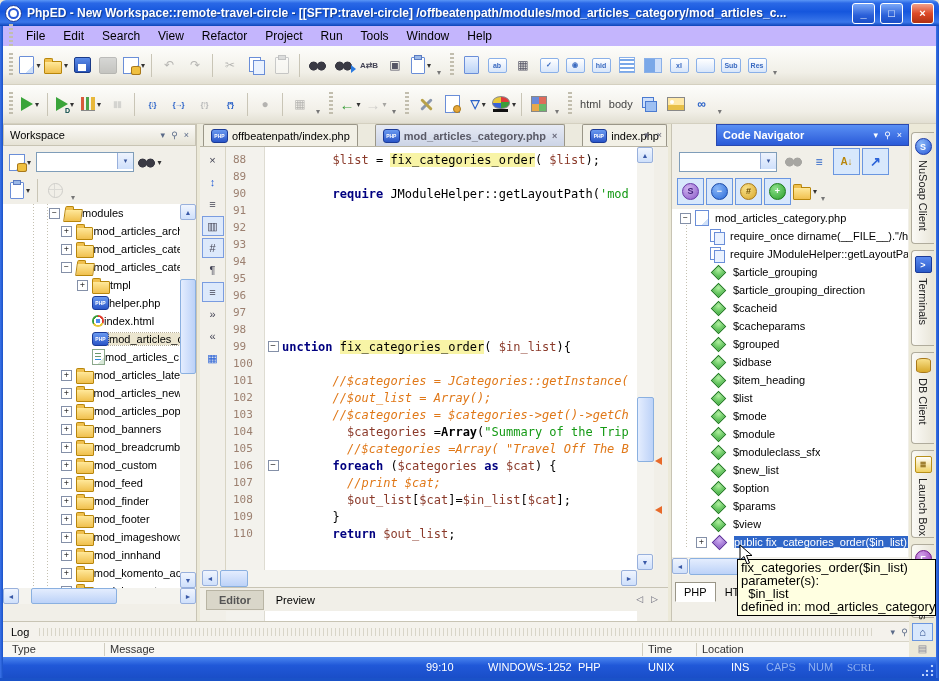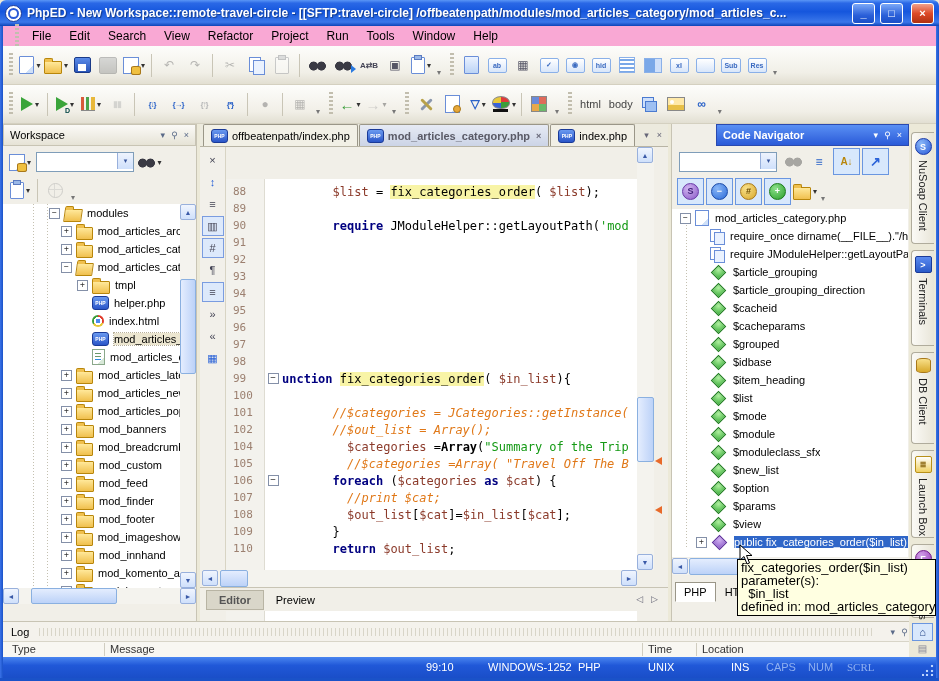--- a/index.html
+++ b/index.html
@@ -9,21 +9,21 @@
   .titlebar{left:0;top:0;width:939px;height:26px;background:linear-gradient(180deg,#5a96f6 0,#2a68e6 12%,#1556dd 45%,#3a77ea 85%,#0d43b8 100%);display:flex;align-items:center;padding:0 5px;gap:5px;box-sizing:border-box;border-radius:6px 6px 0 0;}
   .logo{width:15px;height:15px;border-radius:50%;background:#fff;border:1px solid #1a3a9a;display:flex;align-items:center;justify-content:center;}
   .logo i{width:7px;height:7px;border-radius:50%;border:2px solid #2a5ad8;display:block;}
   .title-text{flex:1;color:#fff;font-weight:bold;font-size:12px;text-shadow:1px 1px 1px #123a8a;white-space:nowrap;overflow:hidden;}
   .wbtn{width:21px;height:19px;border-radius:3px;border:1px solid #fff;display:flex;align-items:center;justify-content:center;color:#fff;font-weight:bold;font-size:11px;line-height:1;}
   .wb-blue{background:linear-gradient(180deg,#7aa8f8,#2a5fd8 60%,#1a4fc8);}
   .wb-red{background:linear-gradient(180deg,#f0a08a,#dd4a28 50%,#b03010);margin-left:3px;}
   .b-side{top:26px;width:3px;height:655px;background:linear-gradient(90deg,#3a72e8,#1a52c8);}
   .b-bottom{left:0;top:678px;width:939px;height:3px;background:#1a52c8;}
   
-  .menubar{left:3px;top:26px;width:933px;height:20px;background:#f9a8d4;display:flex;align-items:center;padding-left:8px;box-sizing:border-box;}
+  .menubar{left:3px;top:26px;width:933px;height:20px;background:#c4b5fd;display:flex;align-items:center;padding-left:2px;box-sizing:border-box;}
   .menu-item{padding:2px 9px;font-size:12px;}
   .tbrow{left:3px;width:933px;height:39px;background:linear-gradient(180deg,#fdfdfb,#f1efe7 70%,#e2dfd2);border-bottom:1px solid #d4d0c0;display:flex;align-items:center;box-sizing:border-box;padding-left:2px;}
   .grip{width:4px;height:24px;margin:0 4px;background:repeating-linear-gradient(180deg,#c2beae 0 2px,transparent 2px 4px);}
   .sep{width:1px;height:23px;background:#c9c5b6;margin:0 4px;}
   .ovf{font-size:8px;color:#777;margin:14px 5px 0 3px;}
   .tbtn{height:26px;min-width:24px;display:inline-flex;align-items:center;justify-content:center;position:relative;margin:0 1px;}
   .tbtn.dis{opacity:.4;filter:grayscale(.9);}
   .dd{font-size:8px;color:#333;margin-left:2px;}
   .dlabel{position:absolute;bottom:3px;left:12px;font-size:7px;font-weight:bold;color:#044;}
   .ic{display:inline-flex;align-items:center;justify-content:center;font-size:12px;color:#556;}
@@ -87,43 +87,43 @@
   .panel-hdr{height:22px;display:flex;align-items:center;padding:0 6px;box-sizing:border-box;background:linear-gradient(180deg,#fbfaf7,#e6e3d6);border:1px solid #c8c4b4;font-size:11px;}
   .panel-hdr .ttl{flex:1;white-space:nowrap;}
   .hctl{font-size:9px;color:#5a6a88;margin-left:6px;}
   .hdr-blue{background:linear-gradient(180deg,#5a90f4,#2a5ad8);color:#fff;border-color:#2a4ab0;}
   .hdr-blue .hctl{color:#fff;}
   .workspace{left:3px;top:124px;width:194px;height:497px;background:#f1efe8;border-right:1px solid #c8c4b4;box-sizing:border-box;}
   .wtb{left:0;width:194px;height:28px;display:flex;align-items:center;padding-left:4px;box-sizing:border-box;}
   .wtree{left:0;top:80px;width:177px;height:384px;background:#fff;overflow:hidden;background-image:repeating-linear-gradient(180deg,#c4c0b0 0 1px,transparent 1px 3px),repeating-linear-gradient(180deg,#c4c0b0 0 1px,transparent 1px 3px);background-size:1px 100%,1px 100%;background-position:30px 0,44px 0;background-repeat:no-repeat;}
   .trow{height:18px;display:flex;align-items:center;white-space:nowrap;}
   .tbox{width:9px;height:9px;border:1px solid #8490a8;background:#fff;font-size:8px;line-height:7px;text-align:center;color:#333;margin-right:4px;flex:none;font-family:"DejaVu Sans Mono",monospace;}
-  .tlabel{margin-left:5px;font-size:11px;overflow:hidden;}
+  .tlabel{font-size:11px;overflow:hidden;}
   .tlabel.sel-ws{background:#ece6d0;outline:1px dotted #b8b09a;}
   .wic-php,.tab-php{width:15px;height:12px;border-radius:3px;background:linear-gradient(180deg,#6a9af0,#2a55c8);border:1px solid #1a3a98;color:#fff;font-size:5px;font-weight:bold;display:inline-flex;align-items:center;justify-content:center;flex:none;}
   .wic-chrome{width:12px;height:12px;border-radius:50%;flex:none;background:radial-gradient(circle at 50% 50%,#4a8af0 2.5px,#fff 2.5px 4px,transparent 4px),conic-gradient(#e03a2a 0 33%,#e8c838 0 66%,#3a9e3a 0);}
   .wic-xml{width:11px;height:14px;background:linear-gradient(135deg,#fff 75%,#d8e8d8 75%);border:1px solid #8aa88a;position:relative;flex:none;}
   .wic-xml:before{content:"";position:absolute;left:2px;top:3px;width:6px;height:1px;background:#6a9a6a;box-shadow:0 3px 0 #6a9a6a,0 6px 0 #2a8ae0;}
   
   .sb-track{background:#f4f3ee;position:absolute;}
   .sb-btn{position:absolute;width:16px;height:16px;background:linear-gradient(180deg,#f0f5fe,#cfe0fb);border:1px solid #98b0dc;border-radius:2px;color:#3a5aa8;font-size:7px;display:flex;align-items:center;justify-content:center;box-sizing:border-box;}
   .sb-thumb{position:absolute;background:linear-gradient(90deg,#e4edfe,#bcd2f8);border:1px solid #8ab0e0;border-radius:2px;box-sizing:border-box;}
   .sb-thumb.h{background:linear-gradient(180deg,#e4edfe,#bcd2f8);}
   
   .editor{left:200px;top:124px;width:468px;height:497px;background:#f1efe8;}
-  .tabbar{left:0;top:0;width:468px;height:23px;background:#eceade;border-bottom:1px solid #b8b4a4;display:flex;align-items:flex-end;padding-left:3px;box-sizing:border-box;}
+  .tabbar{left:0;top:0;width:468px;height:23px;background:#eceade;border-bottom:1px solid #b8b4a4;display:flex;align-items:flex-end;padding-left:3px;box-sizing:border-box;justify-content:space-between;}
   .etab{height:21px;display:inline-flex;align-items:center;gap:4px;padding:0 7px;border:1px solid #9a9688;border-bottom:none;border-radius:2px 2px 0 0;background:#f2f0e6;margin-right:1px;font-size:11px;white-space:nowrap;}
   .etab.active{background:linear-gradient(180deg,#e6eaf4,#ccd4e6);font-weight:bold;color:#5a5a66;}
   .etab .x{color:#667;font-size:9px;margin-left:2px;}
   .tabctl{position:absolute;right:6px;top:6px;font-size:9px;color:#667;display:flex;gap:8px;}
   .edtools{left:0;top:23px;width:26px;height:423px;background:#f2f0ea;border-right:1px solid #d8d4c4;display:flex;flex-direction:column;align-items:center;padding-top:2px;box-sizing:border-box;}
   .edtb{width:20px;height:18px;display:flex;align-items:center;justify-content:center;font-size:11px;color:#445;margin:1px 0;border:1px solid transparent;}
   .edtb.pressed{border:1px solid #7a9ce0;background:#dde9fb;}
   .edtb.blue{color:#2a62d8;}
-  .edlines{left:26px;top:23px;width:411px;height:479px;background:linear-gradient(90deg,#f3f2ed 0 38px,#dedcd2 38px 39px,#fff 39px);overflow:hidden;font-family:"DejaVu Sans Mono",monospace;font-size:12px;padding-top:4px;box-sizing:border-box;margin-top:32px;}
+  .edlines{left:26px;top:23px;width:411px;height:479px;background:linear-gradient(90deg,#f3f2ed 0 38px,#dedcd2 38px 39px,#fff 39px);overflow:hidden;font-family:"DejaVu Sans Mono",monospace;font-size:12px;padding-top:4px;box-sizing:border-box;}
   .cl{height:17px;display:flex;white-space:pre;align-items:center;}
   .ln{width:38px;flex:none;padding-left:7px;box-sizing:border-box;color:#9c8070;font-size:11px;}
   .fold{width:18px;flex:none;display:flex;align-items:center;justify-content:center;}
   .fbox{width:9px;height:9px;border:1px solid #8490a8;background:#fff;font-size:9px;line-height:7px;text-align:center;color:#333;}
   .codespans{flex:1;overflow:hidden;}
   .tk-k{color:#000080;font-weight:bold;}
   .tk-v{color:#8b3a2a;}
   .tk-s{color:#159a15;}
   .tk-c{color:#e07818;font-style:italic;}
   .tk-f{font-weight:bold;}
@@ -595,20 +595,21 @@
         <div class="cl"><span class="ln">93</span><span class="fold"></span><span class="codespans"></span></div>
         <div class="cl"><span class="ln">94</span><span class="fold"></span><span class="codespans"></span></div>
         <div class="cl"><span class="ln">95</span><span class="fold"></span><span class="codespans"></span></div>
         <div class="cl"><span class="ln">96</span><span class="fold"></span><span class="codespans"></span></div>
         <div class="cl"><span class="ln">97</span><span class="fold"></span><span class="codespans"></span></div>
         <div class="cl"><span class="ln">98</span><span class="fold"></span><span class="codespans"></span></div>
         <div class="cl"><span class="ln">99</span><span class="fold"><span class="fbox">−</span></span><span class="codespans"><span class="tk-k">unction </span><span class="tk-hl">fix_categories_order</span><span>( </span><span class="tk-v">$in_list</span><span>){</span></span></div>
         <div class="cl"><span class="ln">100</span><span class="fold"></span><span class="codespans"></span></div>
         <div class="cl"><span class="ln">101</span><span class="fold"></span><span class="codespans"><span>       </span><span class="tk-c">//$categories = JCategories::getInstance(</span></span></div>
         <div class="cl"><span class="ln">102</span><span class="fold"></span><span class="codespans"><span>       </span><span class="tk-c">//$out_list = Array();</span></span></div>
+        <div class="cl"><span class="ln">103</span><span class="fold"></span><span class="codespans"><span>       </span><span class="tk-c">//$categories = $categories-&gt;get()-&gt;getCh</span></span></div>
         <div class="cl"><span class="ln">104</span><span class="fold"></span><span class="codespans"><span>         </span><span class="tk-v">$categories</span><span> =</span><span class="tk-f">Array</span><span>(</span><span class="tk-s">"Summary of the Trip</span></span></div>
         <div class="cl"><span class="ln">105</span><span class="fold"></span><span class="codespans"><span>         </span><span class="tk-c">//$categories =Array( "Travel Off The B</span></span></div>
         <div class="cl"><span class="ln">106</span><span class="fold"><span class="fbox">−</span></span><span class="codespans"><span>       </span><span class="tk-k">foreach</span><span> (</span><span class="tk-v">$categories</span><span> </span><span class="tk-k">as</span><span> </span><span class="tk-v">$cat</span><span>) {</span></span></div>
         <div class="cl"><span class="ln">107</span><span class="fold"></span><span class="codespans"><span>         </span><span class="tk-c">//print $cat;</span></span></div>
         <div class="cl"><span class="ln">108</span><span class="fold"></span><span class="codespans"><span>         </span><span class="tk-v">$out_list</span><span>[</span><span class="tk-v">$cat</span><span>]=</span><span class="tk-v">$in_list</span><span>[</span><span class="tk-v">$cat</span><span>];</span></span></div>
         <div class="cl"><span class="ln">109</span><span class="fold"></span><span class="codespans"><span>       </span><span>}</span></span></div>
         <div class="cl"><span class="ln">110</span><span class="fold"></span><span class="codespans"><span>       </span><span class="tk-k">return</span><span> </span><span class="tk-v">$out_list</span><span>;</span></span></div>
       </div>
 
     <div class="abs sb-track" style="left:437px;top:23px;width:17px;height:423px">

